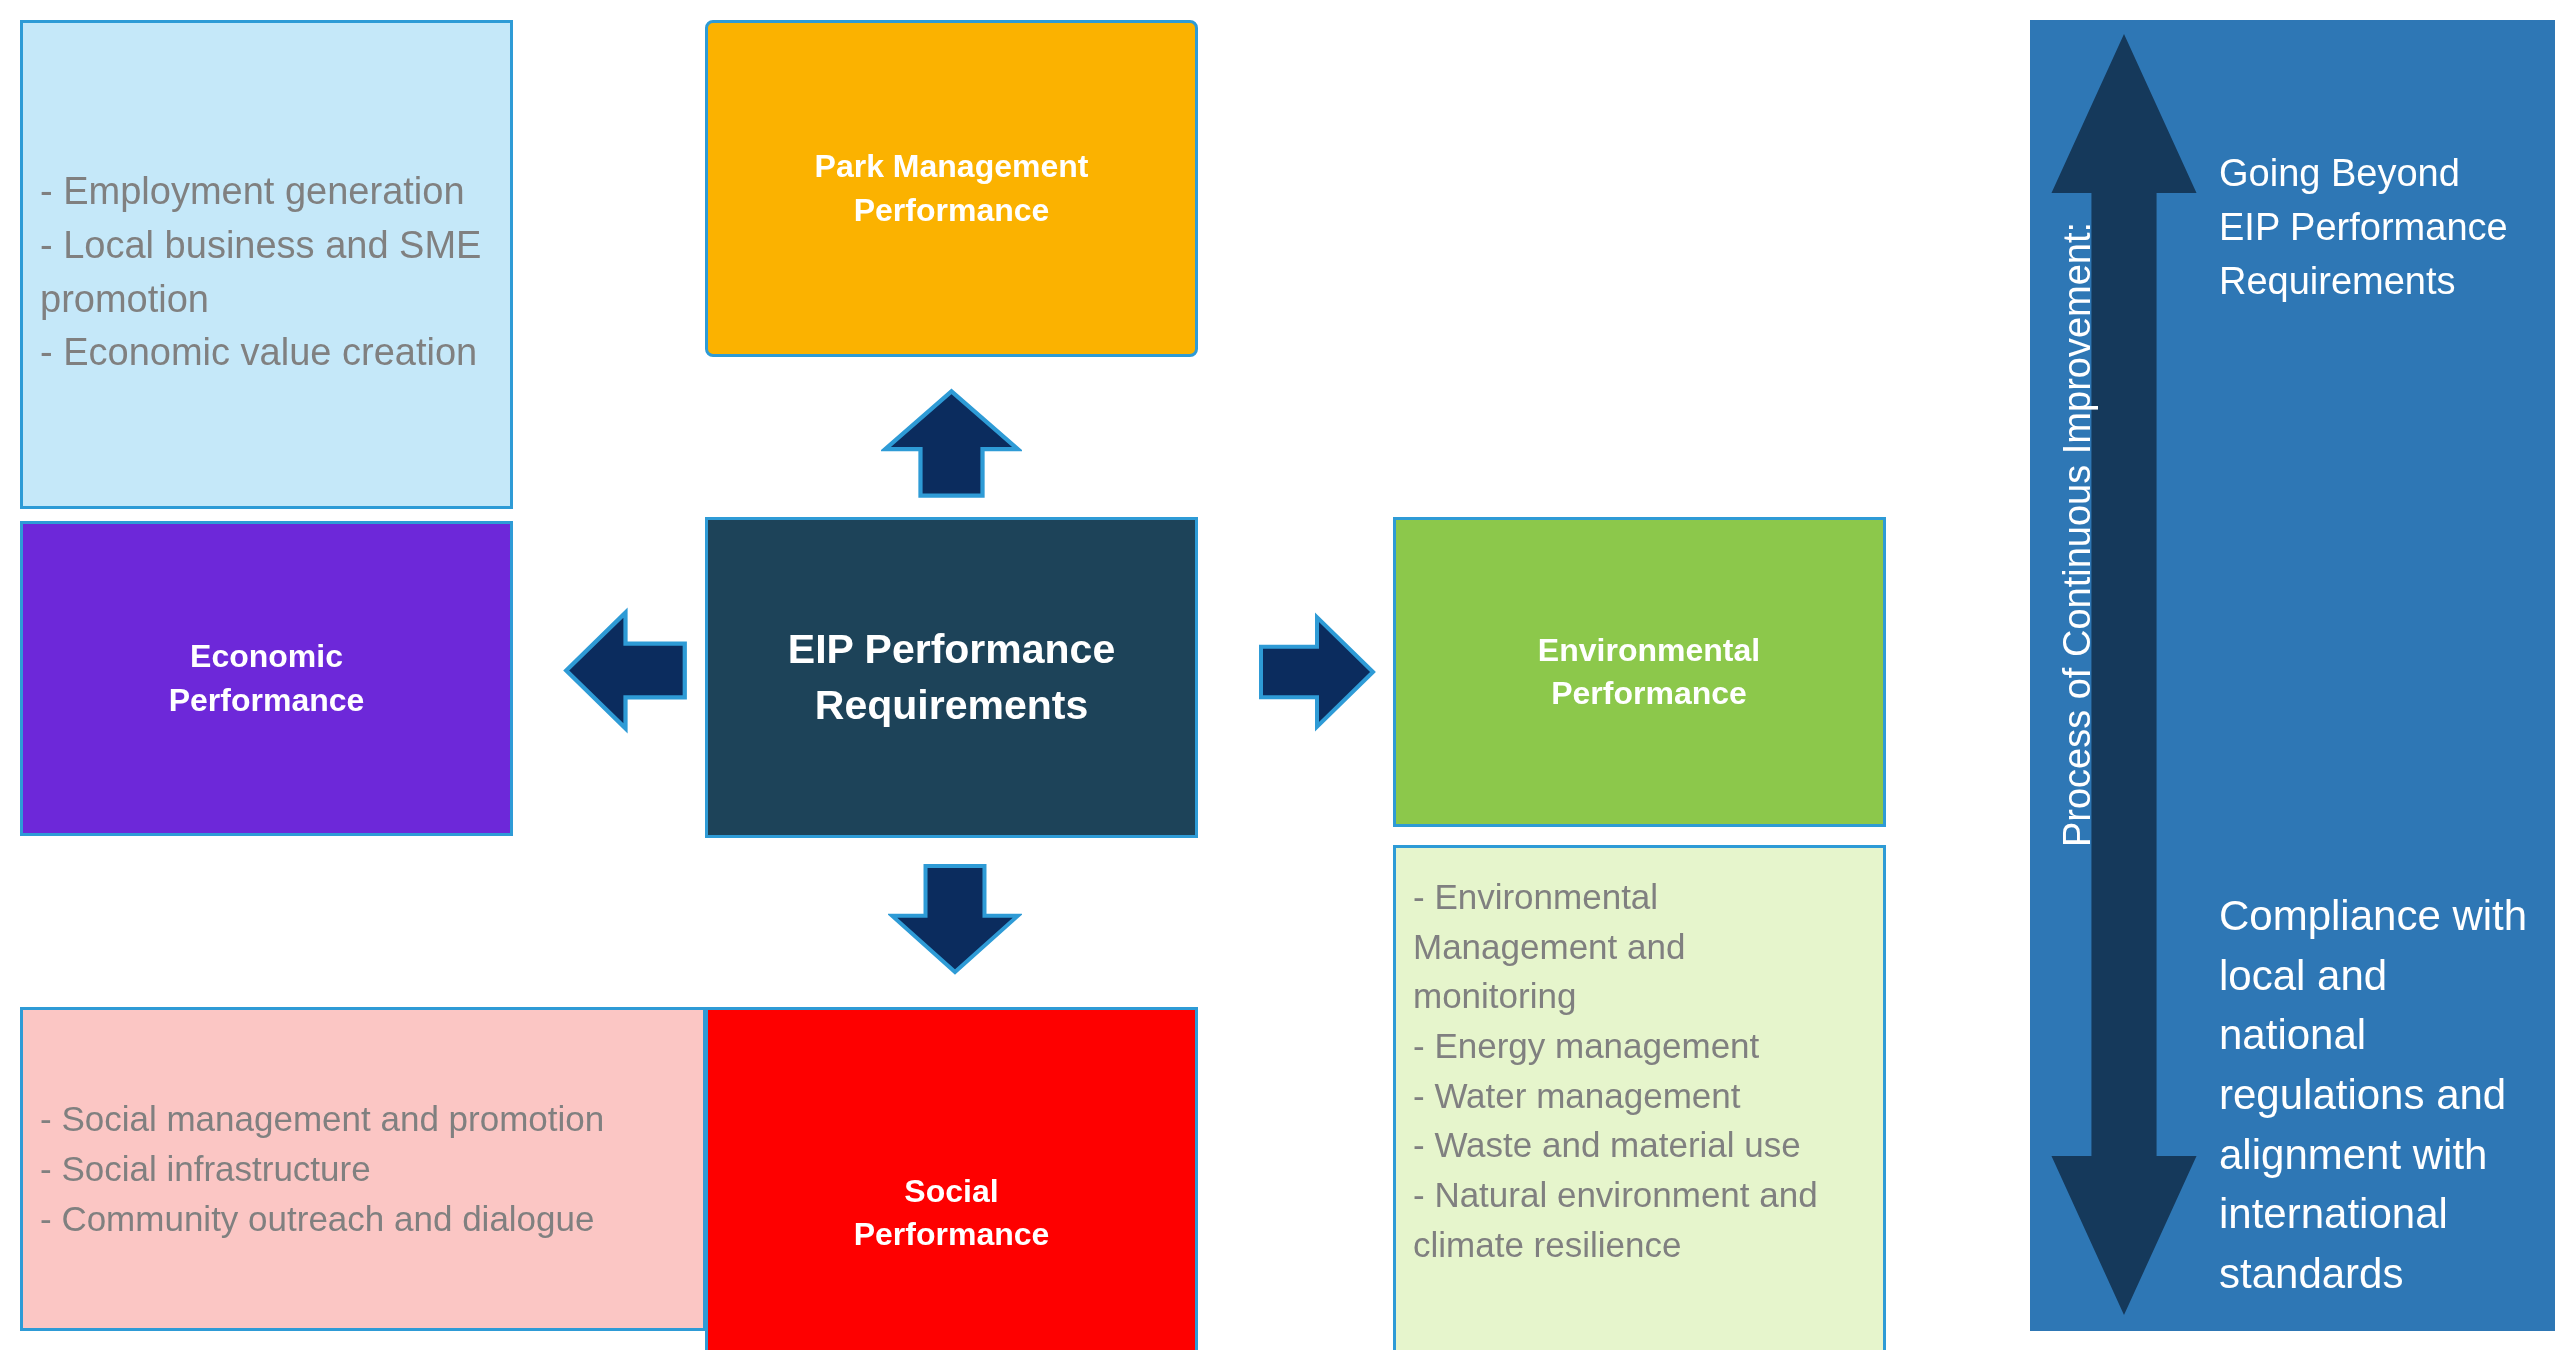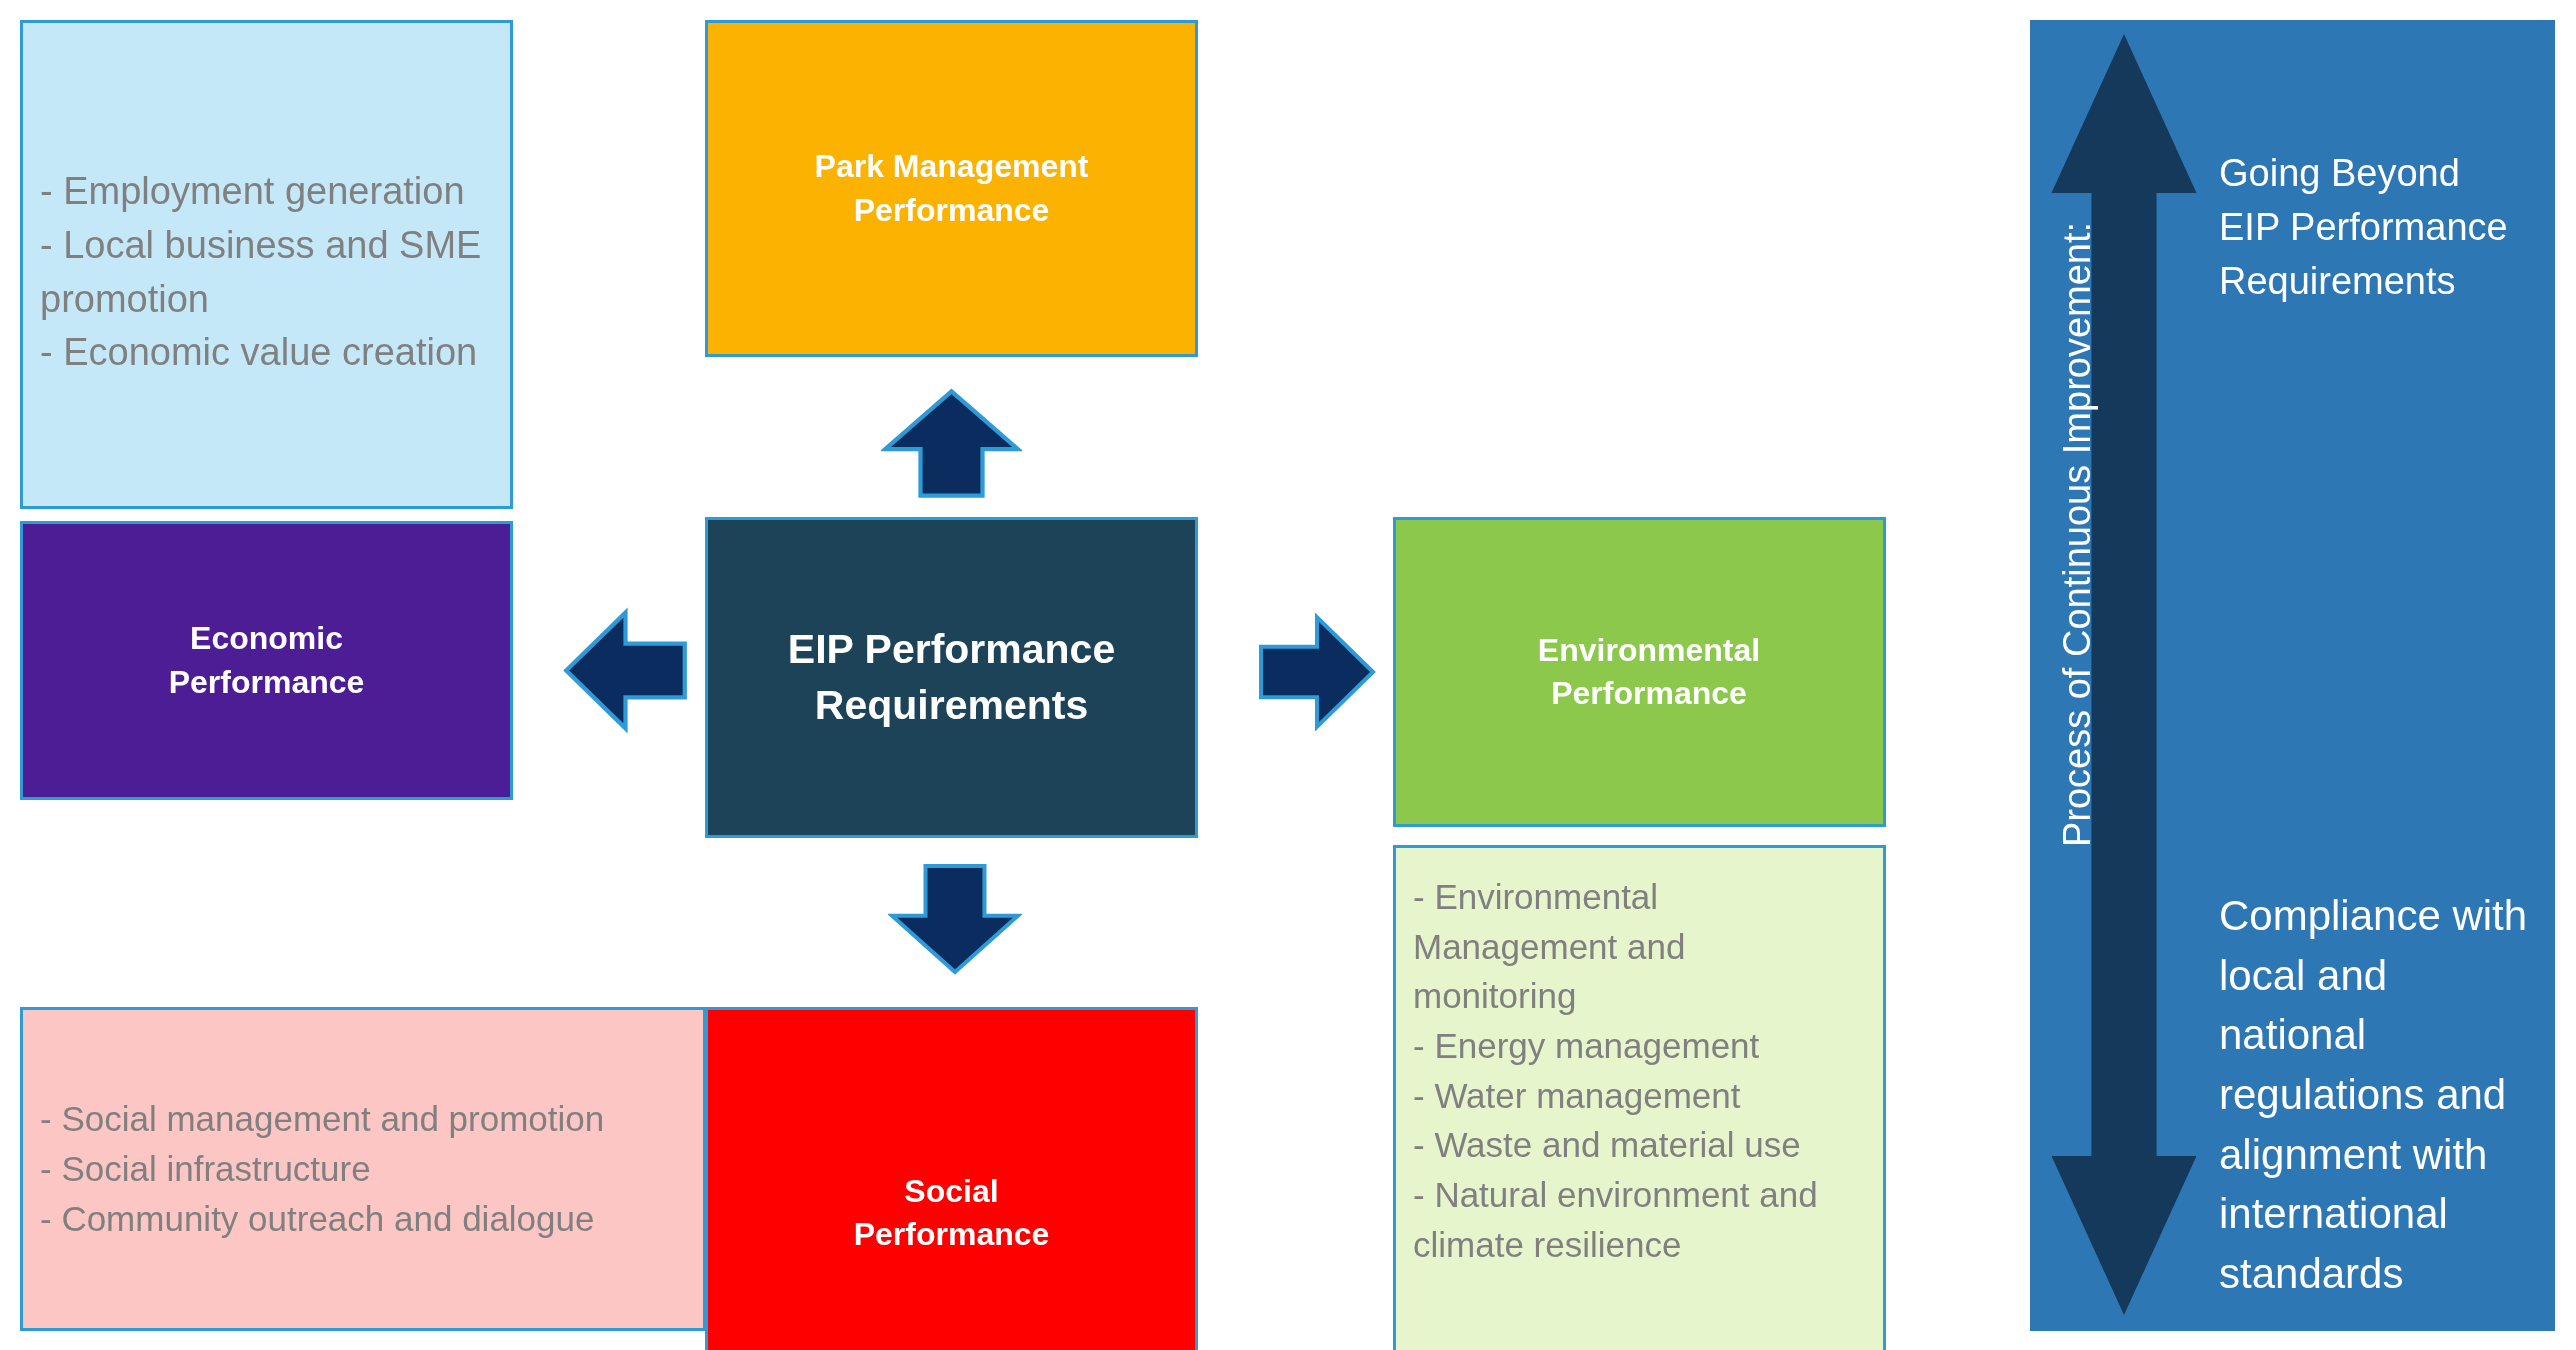--- a/index.html
+++ b/index.html
@@ -46,28 +46,29 @@
   }
 
   
   #economic-detail-box {
     left: 20px; top: 20px; width: 493px; height: 489px;
     background: #c5e8f9;
   }
   #economic-detail-box .list-text { font-size: 38px; margin-top: 16px; }
 
   #economic-box {
-    left: 20px; top: 521px; width: 493px; height: 279px;
-    background: #4c1d95;
+    left: 20px; top: 521px; width: 493px; height: 315px;
+    background: #6d28d9;
   }
   #economic-box .title-text { font-size: 32px; }
 
   #park-box {
     left: 705px; top: 20px; width: 493px; height: 337px;
     background: #FBB200;
+    border-radius: 8px;
   }
   #park-box .title-text { font-size: 32px; }
 
   #park-detail-box {
     left: 1207px; top: 20px; width: 689px; height: 337px;
     background: #FBEFC8;
   }
   #park-detail-box .list-text { font-size: 38px; }
 
   #eip-box {

